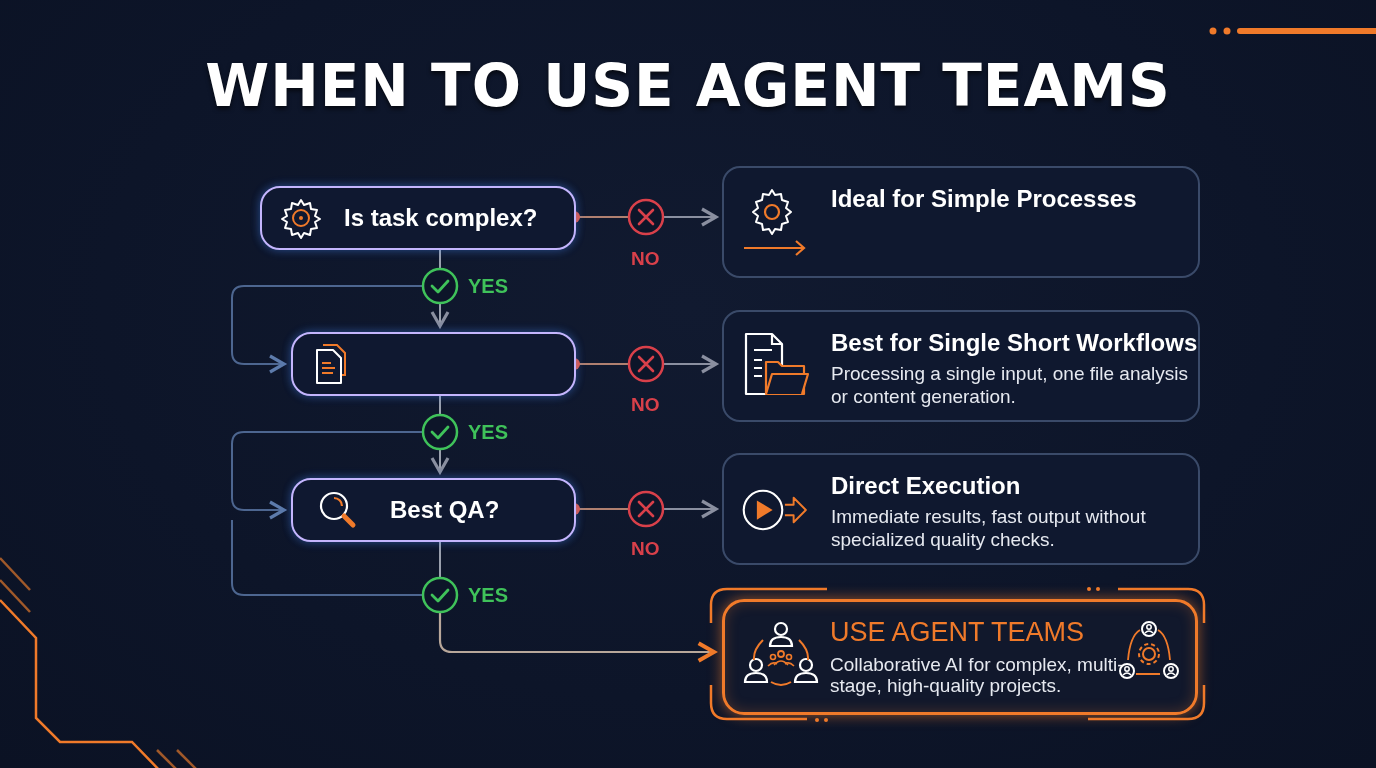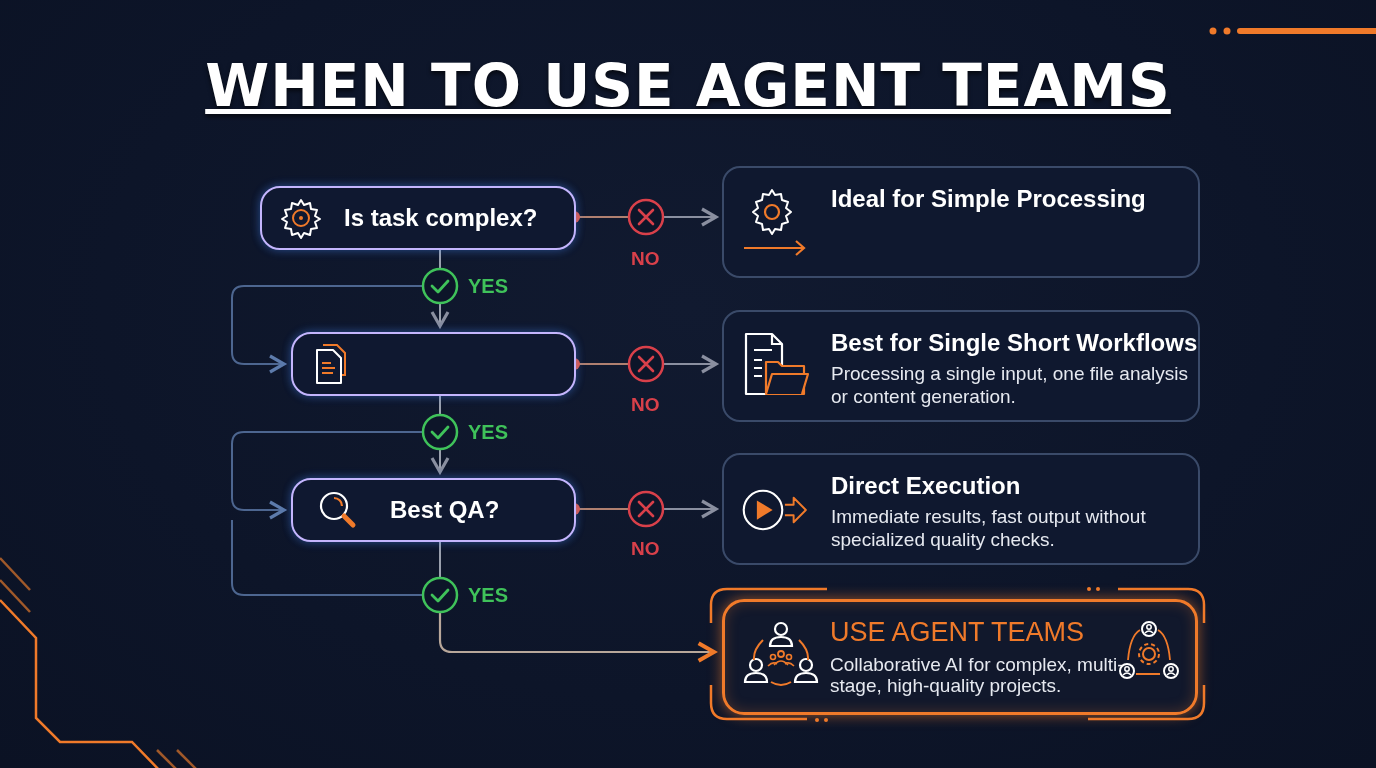--- a/index.html
+++ b/index.html
@@ -5,21 +5,21 @@
   html, body { margin: 0; padding: 0; }
   body {
     width: 1376px; height: 768px; overflow: hidden; position: relative;
     background: radial-gradient(ellipse at 50% 40%, #111a30 0%, #0d1529 60%, #0b1224 100%);
     font-family: "Liberation Sans", sans-serif; color: #fff;
   }
   .abs { position: absolute; }
   .title {
     position: absolute; left: 0; width: 1376px; top: 52px; text-align: center;
     font-family: "DejaVu Sans", sans-serif; font-weight: bold; font-size: 58px;
-    letter-spacing: 1px; color: #fff; text-shadow: 0 3px 4px rgba(0,0,0,0.6); text-decoration: underline;
+    letter-spacing: 1px; color: #fff; text-shadow: 0 3px 4px rgba(0,0,0,0.6);
   }
   .decision {
     position: absolute; border: 2px solid #c4b5fd; border-radius: 20px;
     background: #0f1830;
     box-shadow: 0 -1px 10px rgba(70,140,255,0.25), 0 1px 10px rgba(70,140,255,0.25);
     display: flex; align-items: center;
   }
   .decision .label { font-weight: bold; font-size: 24px; color: #fff; white-space: nowrap; }
   .decision .icon { position: absolute; width: 46px; height: 46px; }
   .outcome {
@@ -151,21 +151,21 @@
     <path d="M12 12 l14 14 M26 12 l-14 14" stroke="#d9404a" stroke-width="2.6" stroke-linecap="round"></path>
   </svg>
 <span class="no" style="left:631px;top:538px">NO</span>
 
 <div class="outcome" style="top:166px;height:108px;">
   <svg class="icon" style="top:18px" viewBox="0 0 70 70">
     <path d="M30 4 l3 5 6-1 1 6 6 2-2 6 5 4-5 4 2 6-6 2-1 6-6-1-3 5-3-5-6 1-1-6-6-2 2-6-5-4 5-4-2-6 6-2 1-6 6 1z" fill="none" stroke="#fff" stroke-width="2" stroke-linejoin="round"></path>
     <circle cx="30" cy="26" r="7" fill="none" stroke="#f07a2a" stroke-width="2.2"></circle>
     <path d="M2 62 h60 M54 55 l8 7-8 7" fill="none" stroke="#f07a2a" stroke-width="2.2"></path>
   </svg>
-  <div class="otitle" style="top:17px">Ideal for Simple Processing</div>
+  <div class="otitle" style="top:17px">Ideal for Simple Processes</div>
 </div>
 <div class="outcome" style="top:310px;height:108px;">
   <svg class="icon" style="top:18px" viewBox="0 0 70 70">
     <path d="M4 4 h26 l10 10 v50 h-36 z" fill="none" stroke="#fff" stroke-width="2.2" stroke-linejoin="round"></path>
     <path d="M30 4 v10 h10" fill="none" stroke="#fff" stroke-width="2.2"></path>
     <line x1="12" y1="20" x2="30" y2="20" stroke="#fff" stroke-width="2"></line>
     <line x1="12" y1="30" x2="20" y2="30" stroke="#fff" stroke-width="2"></line>
     <line x1="12" y1="38" x2="20" y2="38" stroke="#fff" stroke-width="2"></line>
     <line x1="12" y1="46" x2="20" y2="46" stroke="#fff" stroke-width="2"></line>
     <path d="M24 64 v-32 h12 l4 4 h22 v28 z" fill="#0f1830" stroke="#f07a2a" stroke-width="2.2" stroke-linejoin="round"></path>

